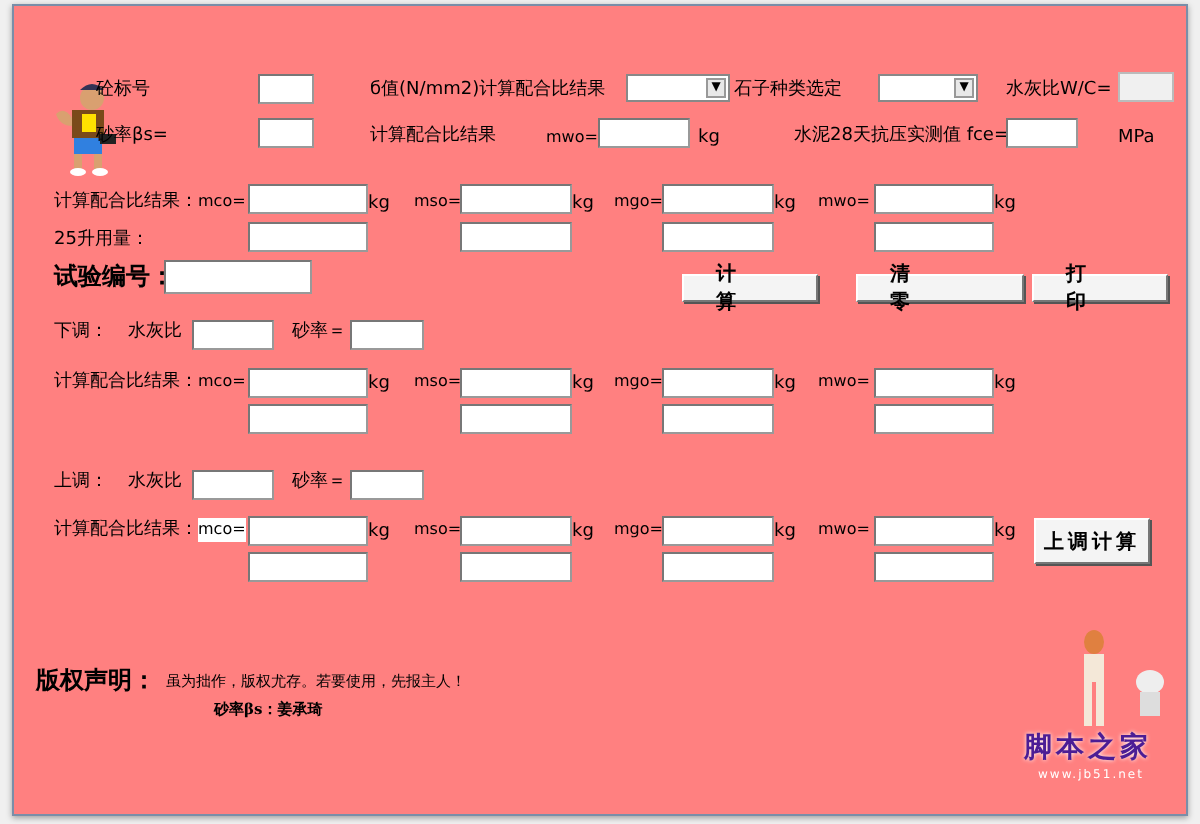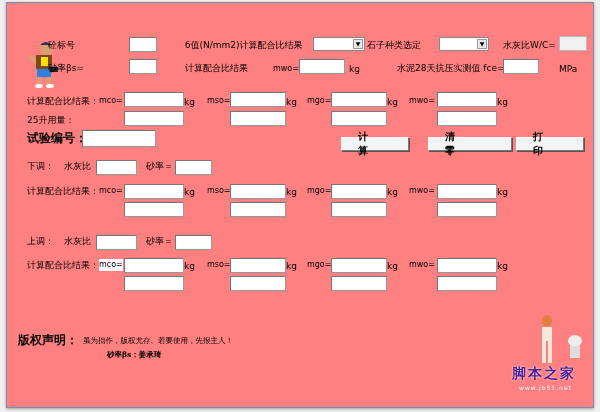--- a/index.html
+++ b/index.html
@@ -141,20 +141,21 @@
   <span class="lbl" style="left:380px;top:257px">kg</span>
   <span class="lbl" style="left:402px;top:256px;font-size:8px">mwo=</span>
   <div class="inp" style="left:430px;top:255px;width:60px"></div>
   <span class="lbl" style="left:490px;top:257px">kg</span>
 
   <div class="inp" style="left:117px;top:273px;width:60px"></div>
   <div class="inp" style="left:223px;top:273px;width:56px"></div>
   <div class="inp" style="left:324px;top:273px;width:56px"></div>
   <div class="inp" style="left:430px;top:273px;width:60px"></div>
 
+  <div class="btn" style="left:510px;top:256px;width:58px;height:23px">上调计算</div>
 
   <span class="lbl big" style="left:11px;top:331px">版权声明：</span>
   <span class="lbl" style="left:76px;top:332px;font-size:7.5px;font-family:'DejaVu Serif',serif">虽为拙作，版权尤存。若要使用，先报主人！</span>
   <span class="lbl" style="left:100px;top:346px;font-size:7.5px;font-weight:bold;font-family:'DejaVu Serif',serif">砂率βs：姜承琦</span>
 
   <svg class="ad" viewBox="0 0 70 80">
     <ellipse cx="22" cy="8" rx="5" ry="6" fill="#e08040"></ellipse>
     <rect x="17" y="14" width="10" height="14" fill="#f4e8d8"></rect>
     <rect x="17" y="28" width="4" height="22" fill="#f4e8d8"></rect>
     <rect x="23" y="28" width="4" height="22" fill="#f4e8d8"></rect>

